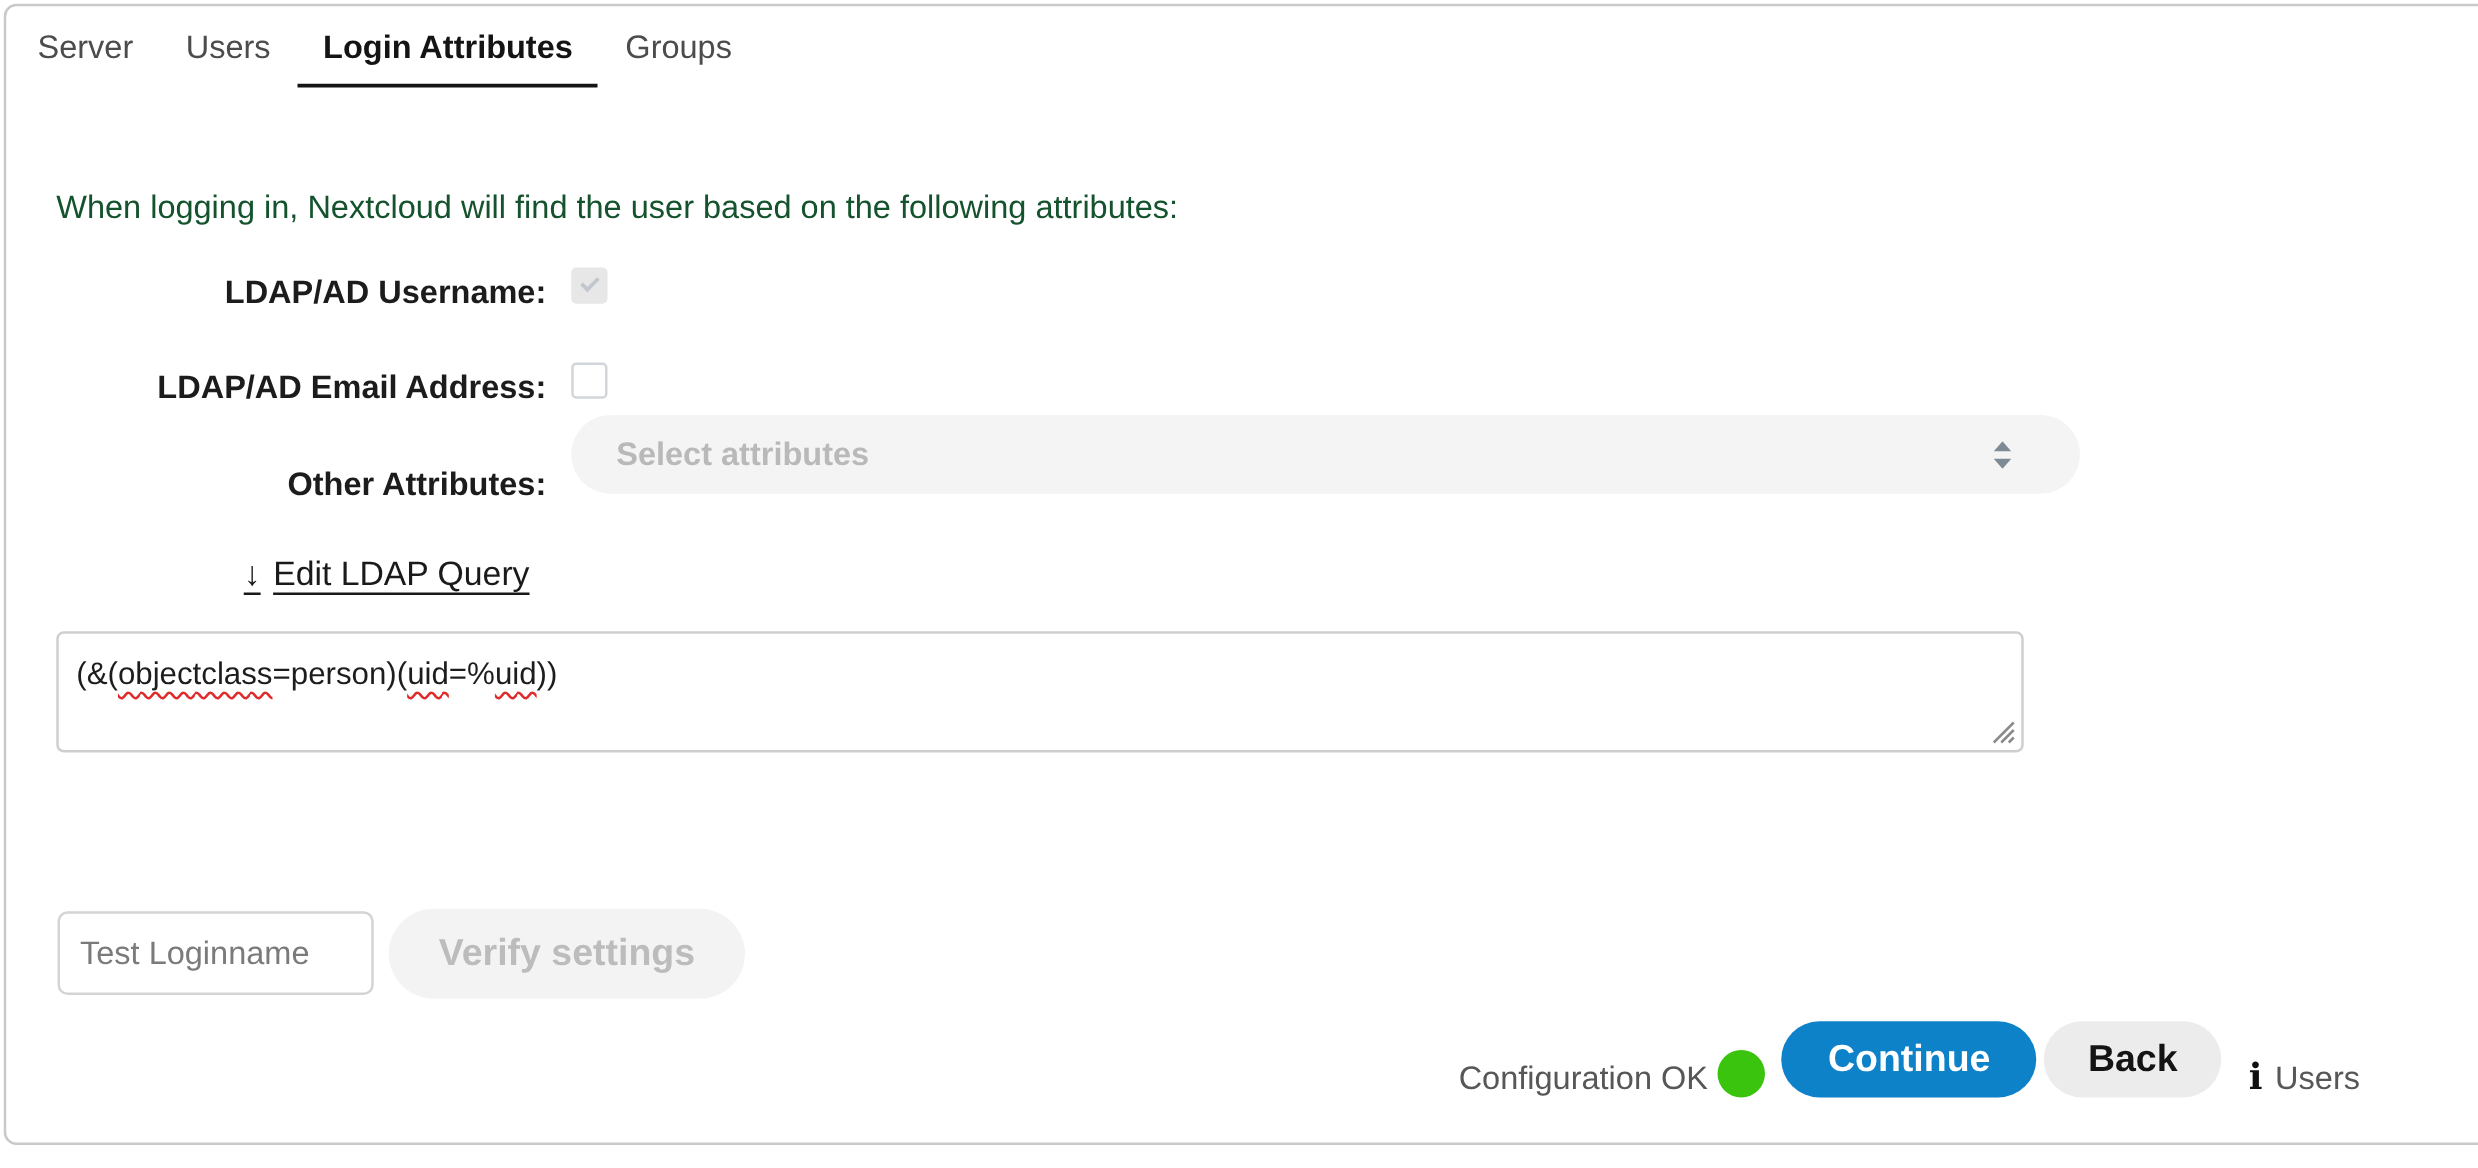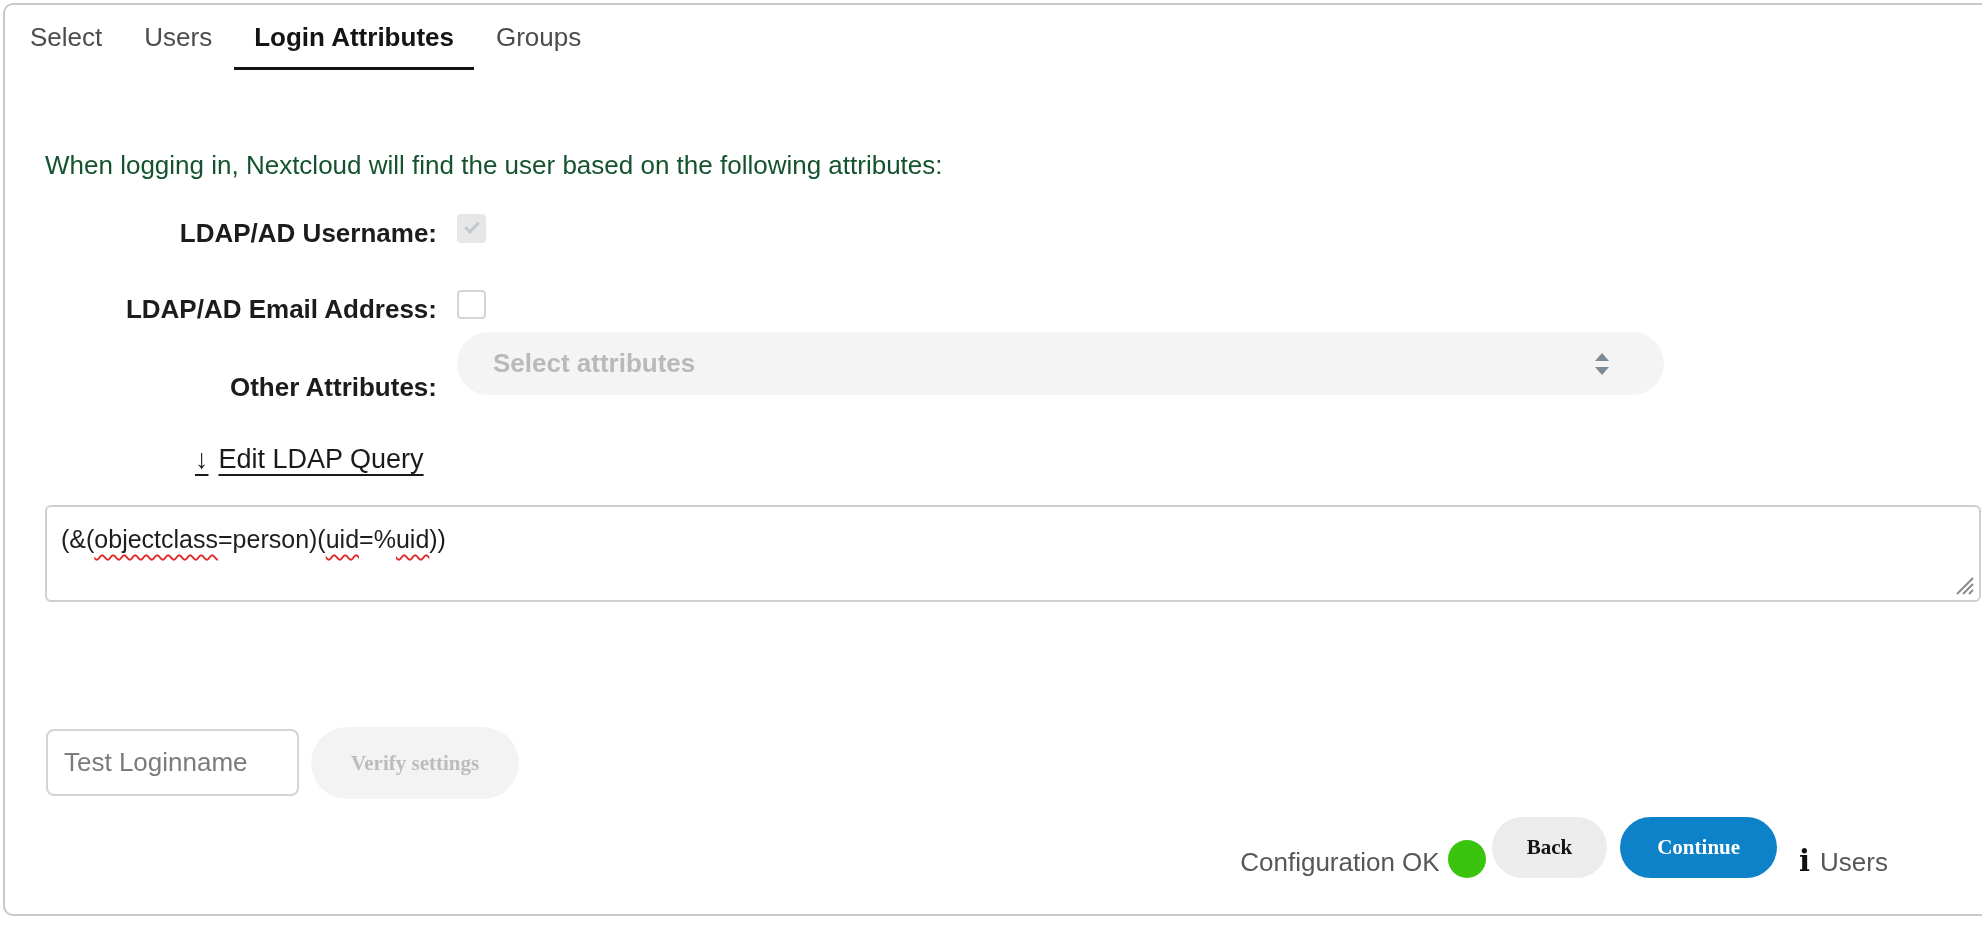--- a/index.html
+++ b/index.html
@@ -35,33 +35,33 @@
   .select-pill .placeholder { position: absolute; left: 36px; top: 0; line-height: 63px;
     font-size: 26px; font-weight: bold; color: #b9b9b9; }
   .select-pill .sort-icon { position: absolute; right: 52px; top: 21px; }
 
   .edit-link { position: absolute; left: 195px; top: 444px; font-size: 27px; color: #1a1a1a;
     text-decoration: underline; text-decoration-thickness: 2px; text-underline-offset: 6px;
     cursor: pointer; white-space: nowrap; }
   .edit-link .arrow { margin-right: 10px; }
 
   
-  .querybox { position: absolute; left: 45px; top: 505px; width: 1936px; height: 97px;
+  .querybox { position: absolute; left: 45px; top: 505px; width: 1574px; height: 97px;
     border: 2px solid #cfcfcf; border-radius: 6px; background: #fff; }
   .querytext { position: absolute; left: 14px; top: 18px; font-size: 25px; color: #1d1d1d; white-space: pre; }
   .squiggle { text-decoration: underline; text-decoration-style: wavy;
     text-decoration-color: #e02b2b; text-decoration-thickness: 2px; text-underline-offset: 6px; }
   .resize-handle { position: absolute; right: 4px; bottom: 4px; }
 
   
   .test-input { position: absolute; left: 46px; top: 729px; width: 253px; height: 67px;
     border: 2px solid #d4d4d4; border-radius: 8px; padding: 0 16px; font-size: 26px;
     color: #1d4ed8; outline: none; font-family: inherit; }
   .test-input::placeholder { color: #7b7b7b; }
-  .btn { border: none; font-family: Liberation Serif, serif; font-weight: bold; font-size: 21px;
+  .btn { border: none; font-family: Liberation Sans, sans-serif; font-weight: bold; font-size: 30px;
     border-radius: 36px; cursor: pointer; white-space: nowrap; }
   .verify-btn { position: absolute; left: 311px; top: 727px; height: 72px; padding: 0 40px;
     background: #f3f3f3; color: #bcbcbc; cursor: default; }
 
   
   .footer { position: absolute; top: 816px; right: 94px; height: 62px;
     display: flex; align-items: flex-end; }
   .status-text { font-size: 26px; color: #575757; white-space: nowrap; }
   .status-dot { width: 38px; height: 38px; border-radius: 50%; margin-left: 8px; flex: none; }
   .back-btn { height: 61px; border-radius: 31px; padding: 0 35px; background: #ececec;
@@ -70,21 +70,21 @@
   .info-i { font-family: "DejaVu Serif", serif; font-weight: bold; font-size: 29px;
     color: #111; margin-left: 22px; }
   .help-label { font-size: 26px; color: #575757; margin-left: 10px; cursor: pointer; }
 </style>
 </head>
 <body>
 
 <div class="panel"></div>
 
 <nav class="tabs">
-  <div class="tab">Select</div>
+  <div class="tab">Server</div>
   <div class="tab">Users</div>
   <div class="tab active">Login Attributes</div>
   <div class="tab">Groups</div>
 </nav>
 
 <div class="intro">When logging in, Nextcloud will find the user based on the following attributes:</div>
 
 <div class="row-label lbl-username">LDAP/AD Username:</div>
 <div class="checkbox cb-username">
   <span class="checkmark"></span>
@@ -114,17 +114,17 @@
     <line x1="16" y1="20" x2="20" y2="16" stroke="#8a8a8a" stroke-width="2"></line>
   </svg>
 </div>
 
 <input class="test-input" type="text" placeholder="Test Loginname" style="">
 <button class="btn verify-btn">Verify settings</button>
 
 <div class="footer">
   <span class="status-text">Configuration OK</span>
   <span class="status-dot" style="background-color: rgb(59, 196, 14);"></span>
+  <button class="btn continue-btn" style="background-color: rgb(13, 130, 201);">Continue</button>
   <button class="btn back-btn">Back</button>
-  <button class="btn continue-btn" style="background-color: rgb(13, 130, 201);">Continue</button>
   <span class="info-i">i</span>
   <span class="help-label">Users</span>
 </div>
 
 </body></html>

